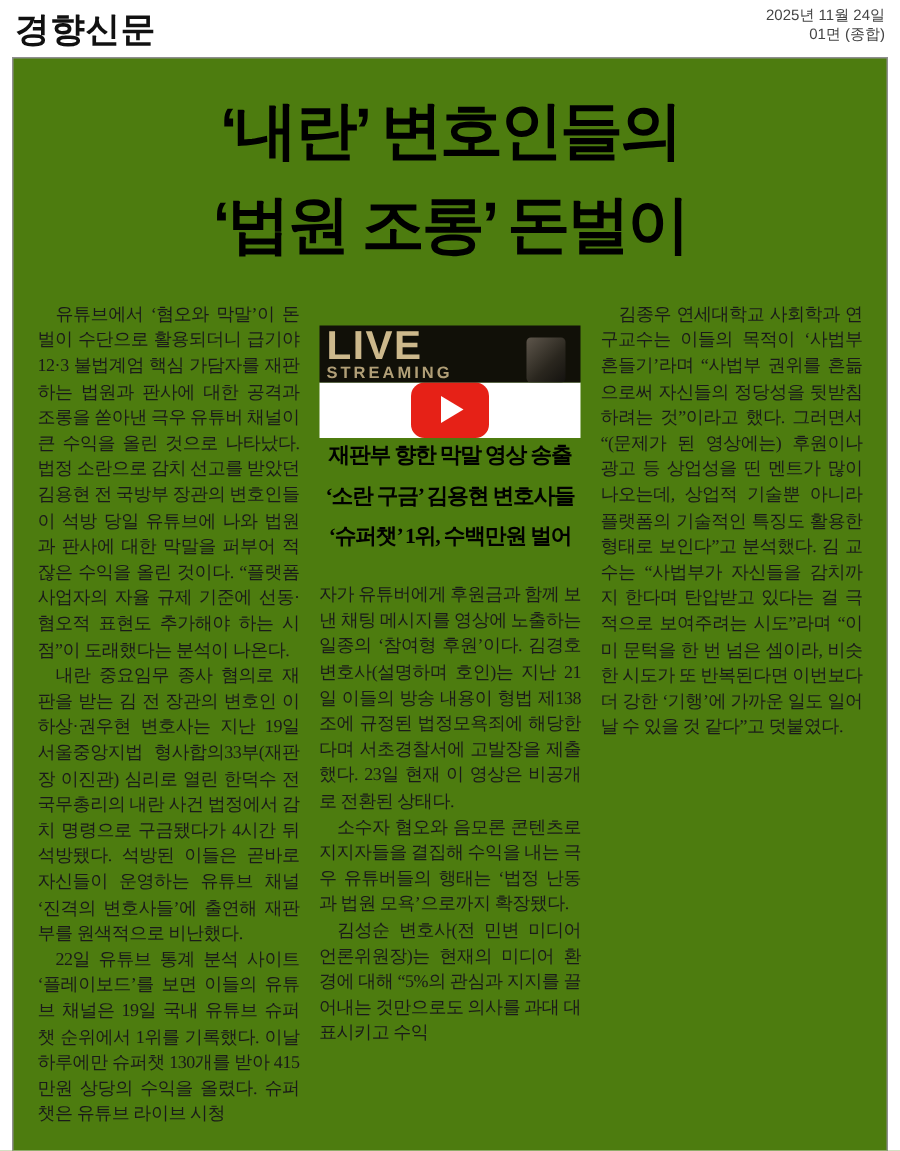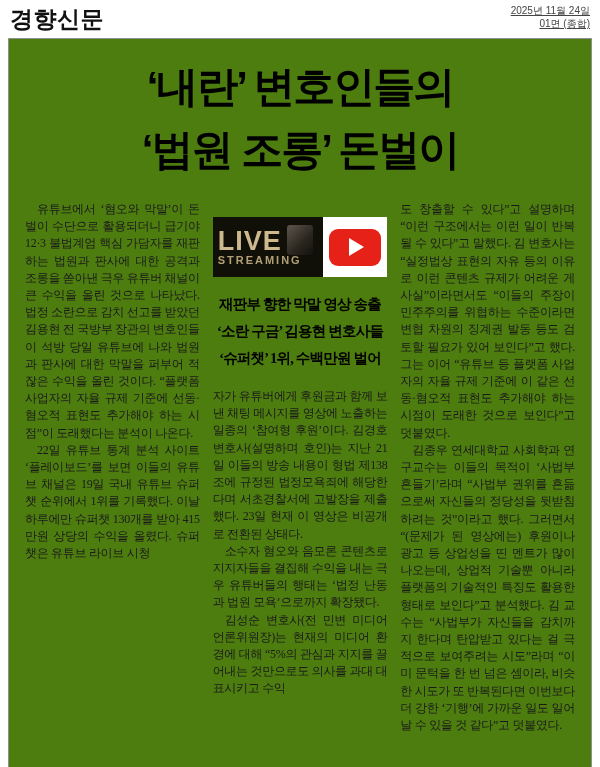--- a/index.html
+++ b/index.html
@@ -14,21 +14,21 @@
   .masthead {
     display: flex; justify-content: space-between; align-items: flex-start;
     padding: 4px 10px 2px 10px; height: 36px;
   }
   .logo {
     font-family: Liberation Sans, sans-serif;
     font-weight: 800; font-size: 23px; letter-spacing: 0.5px; color: #111;
   }
   .issue-info {
     text-align: right; font-family: "Liberation Sans", "DejaVu Sans", sans-serif;
-    font-size: 10px; line-height: 13px; color: #444; text-decoration: underline;
+    font-size: 10px; line-height: 13px; color: #444;
   }
   
   .article-box {
     margin: 2px 8px 0 8px;
     border: 1.5px solid #8f8f8f;
     height: 750px;
     padding: 16px 16px 6px 16px;
     overflow: hidden;
     background: #4d7c0f;
   }
@@ -44,21 +44,21 @@
   .col { flex: 1 1 0; min-width: 0; }
   .col p {
     font-size: 12px; line-height: 17.2px;
     text-align: justify; text-indent: 1em;
     letter-spacing: -0.3px;
     word-break: break-all;
   }
   .col p.no-indent { text-indent: 0; }
   
   .thumb {
-    display: flex; width: 100%; height: 60px; margin: 16px 0 14px 0;
+    display: flex; width: 100%; height: 60px; margin: 16px 0 14px 0; flex-direction: column;
   }
   .thumb-live {
     flex: 0 0 63%; background: #111008; position: relative;
     display: flex; flex-direction: column; justify-content: center;
     padding-left: 5px; overflow: hidden;
   }
   .live-word {
     font-family: "Liberation Sans", "DejaVu Sans", sans-serif;
     font-weight: 800; font-size: 27px; line-height: 26px;
     color: #cdb98c; letter-spacing: 1px;
@@ -116,20 +116,21 @@
 <div class="article-box">
   <div class="headline">
     <div>‘내란’ 변호인들의</div>
     <div>‘법원 조롱’ 돈벌이</div>
   </div>
 
   <div class="columns">
 
     <div class="col">
       <p>유튜브에서 ‘혐오와 막말’이 돈벌이 수단으로 활용되더니 급기야 12·3 불법계엄 핵심 가담자를 재판하는 법원과 판사에 대한 공격과 조롱을 쏟아낸 극우 유튜버 채널이 큰 수익을 올린 것으로 나타났다. 법정 소란으로 감치 선고를 받았던 김용현 전 국방부 장관의 변호인들이 석방 당일 유튜브에 나와 법원과 판사에 대한 막말을 퍼부어 적잖은 수익을 올린 것이다. “플랫폼 사업자의 자율 규제 기준에 선동·혐오적 표현도 추가해야 하는 시점”이 도래했다는 분석이 나온다.</p>
+      <p>내란 중요임무 종사 혐의로 재판을 받는 김 전 장관의 변호인 이하상·권우현 변호사는 지난 19일 서울중앙지법 형사합의33부(재판장 이진관) 심리로 열린 한덕수 전 국무총리의 내란 사건 법정에서 감치 명령으로 구금됐다가 4시간 뒤 석방됐다. 석방된 이들은 곧바로 자신들이 운영하는 유튜브 채널 ‘진격의 변호사들’에 출연해 재판부를 원색적으로 비난했다.</p>
       <p>22일 유튜브 통계 분석 사이트 ‘플레이보드’를 보면 이들의 유튜브 채널은 19일 국내 유튜브 슈퍼챗 순위에서 1위를 기록했다. 이날 하루에만 슈퍼챗 130개를 받아 415만원 상당의 수익을 올렸다. 슈퍼챗은 유튜브 라이브 시청</p>
     </div>
 
     <div class="col">
       <div class="thumb">
         <div class="thumb-live">
           <div class="live-word">LIVE</div>
           <div class="streaming-word">STREAMING</div>
           <div class="face-patch"></div>
         </div>
@@ -147,21 +148,20 @@
           <div>‘슈퍼챗’ 1위, 수백만원 벌어</div>
         </div>
       </div>
 
       <p class="no-indent">자가 유튜버에게 후원금과 함께 보낸 채팅 메시지를 영상에 노출하는 일종의 ‘참여형 후원’이다. 김경호 변호사(설명하며 호인)는 지난 21일 이들의 방송 내용이 형법 제138조에 규정된 법정모욕죄에 해당한다며 서초경찰서에 고발장을 제출했다. 23일 현재 이 영상은 비공개로 전환된 상태다.</p>
       <p>소수자 혐오와 음모론 콘텐츠로 지지자들을 결집해 수익을 내는 극우 유튜버들의 행태는 ‘법정 난동과 법원 모욕’으로까지 확장됐다.</p>
       <p>김성순 변호사(전 민변 미디어언론위원장)는 현재의 미디어 환경에 대해 “5%의 관심과 지지를 끌어내는 것만으로도 의사를 과대 대표시키고 수익</p>
     </div>
 
     <div class="col">
-      <p class="no-indent">도 창출할 수 있다”고 설명하며 “이런 구조에서는 이런 일이 반복될 수 있다”고 말했다. 김 변호사는 “실정법상 표현의 자유 등의 이유로 이런 콘텐츠 규제가 어려운 게 사실”이라면서도 “이들의 주장이 민주주의를 위협하는 수준이라면 변협 차원의 징계권 발동 등도 검토할 필요가 있어 보인다”고 했다. 그는 이어 “유튜브 등 플랫폼 사업자의 자율 규제 기준에 이 같은 선동·혐오적 표현도 추가해야 하는 시점이 도래한 것으로 보인다”고 덧붙였다.</p>
       <p>김종우 연세대학교 사회학과 연구교수는 이들의 목적이 ‘사법부 흔들기’라며 “사법부 권위를 흔듦으로써 자신들의 정당성을 뒷받침하려는 것”이라고 했다. 그러면서 “(문제가 된 영상에는) 후원이나 광고 등 상업성을 띤 멘트가 많이 나오는데, 상업적 기술뿐 아니라 플랫폼의 기술적인 특징도 활용한 형태로 보인다”고 분석했다. 김 교수는 “사법부가 자신들을 감치까지 한다며 탄압받고 있다는 걸 극적으로 보여주려는 시도”라며 “이미 문턱을 한 번 넘은 셈이라, 비슷한 시도가 또 반복된다면 이번보다 더 강한 ‘기행’에 가까운 일도 일어날 수 있을 것 같다”고 덧붙였다.</p>
 
     </div>
 
   </div>
 </div>
 
 <div class="dim-note">(17.5×21.3)cm</div>
 
 </body></html>

